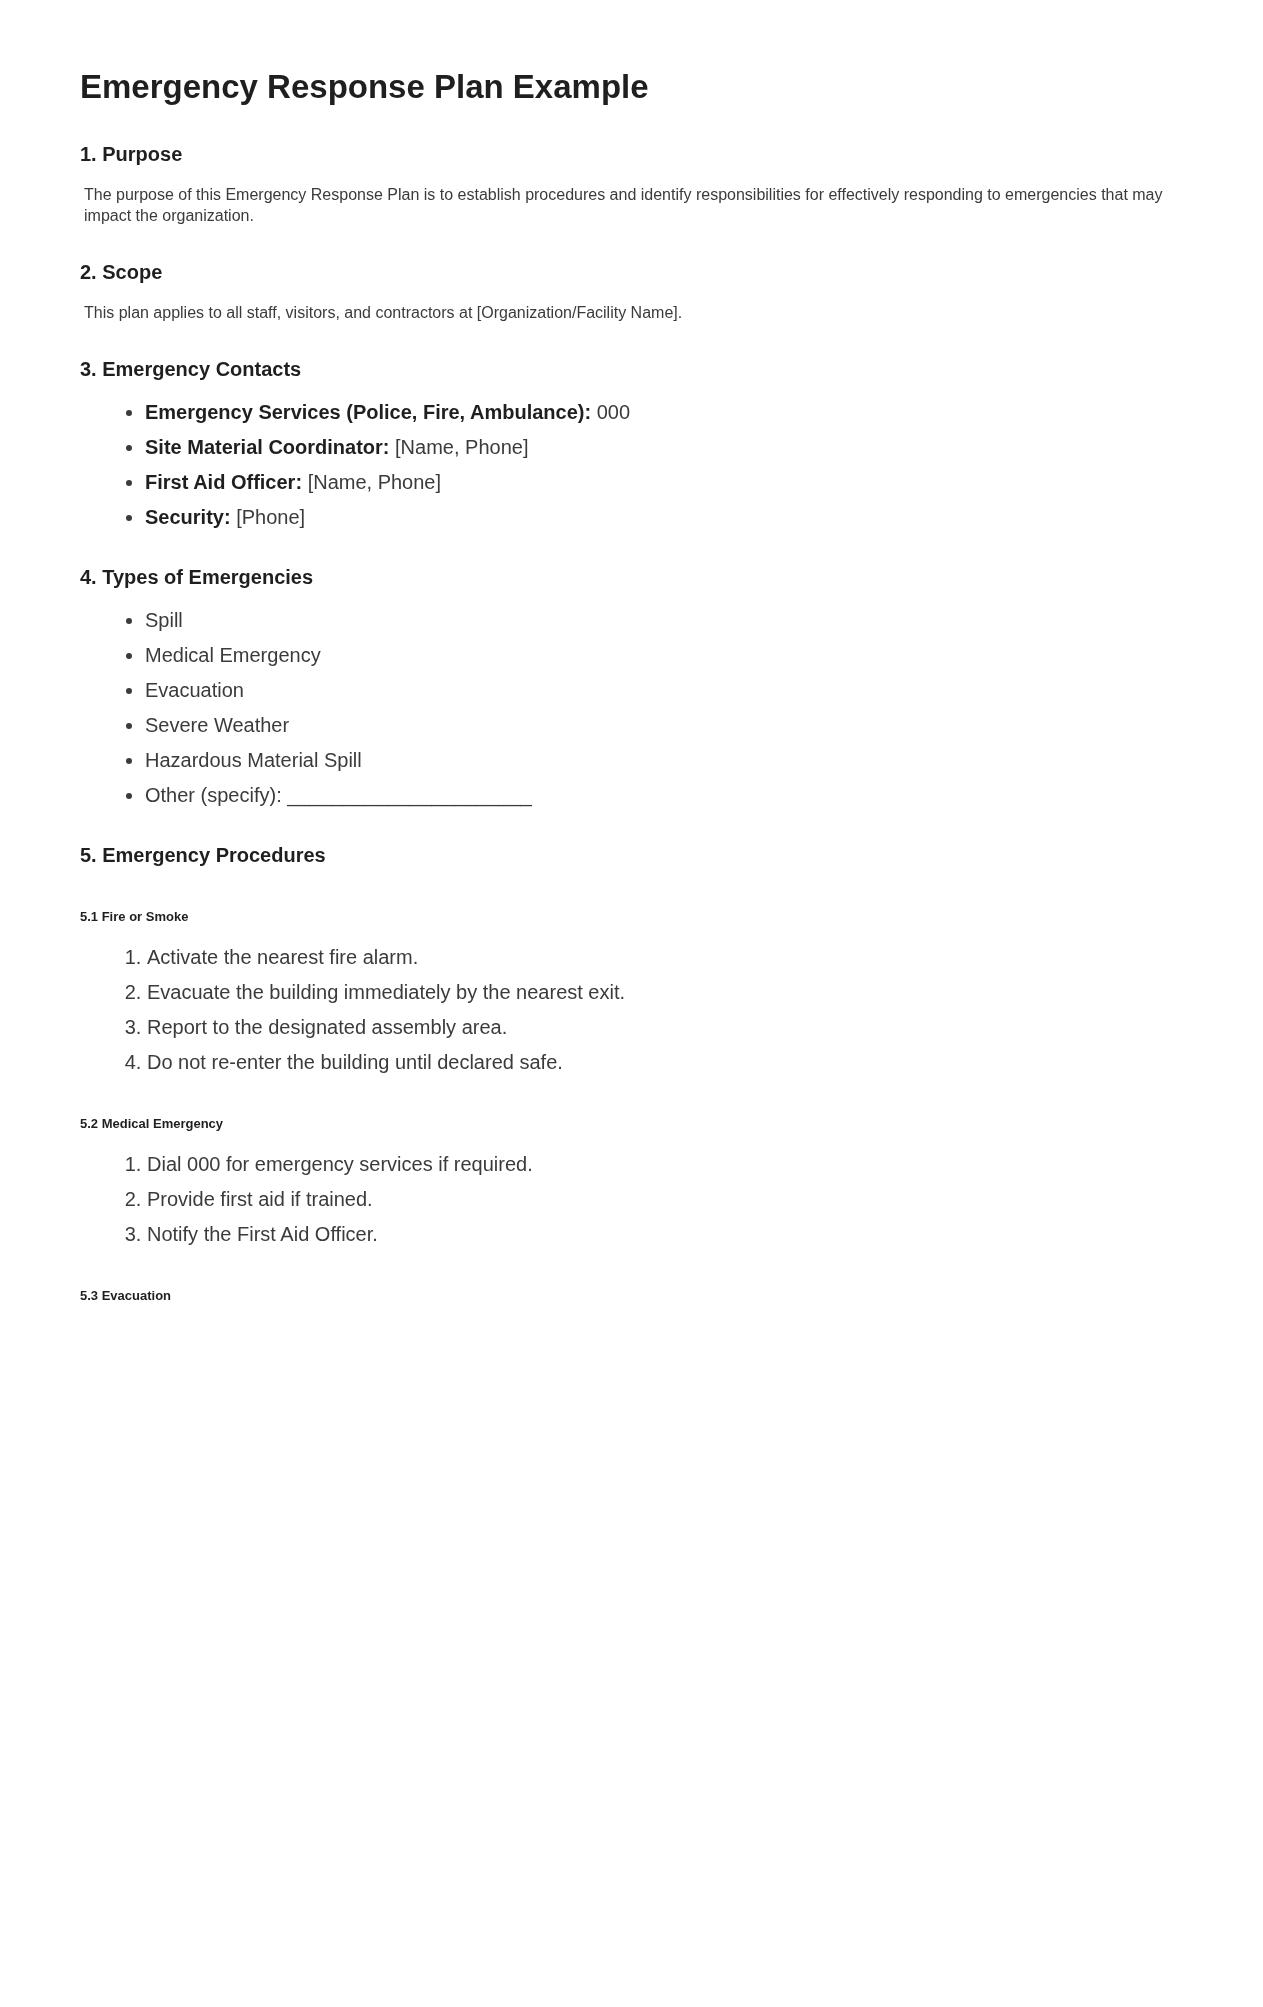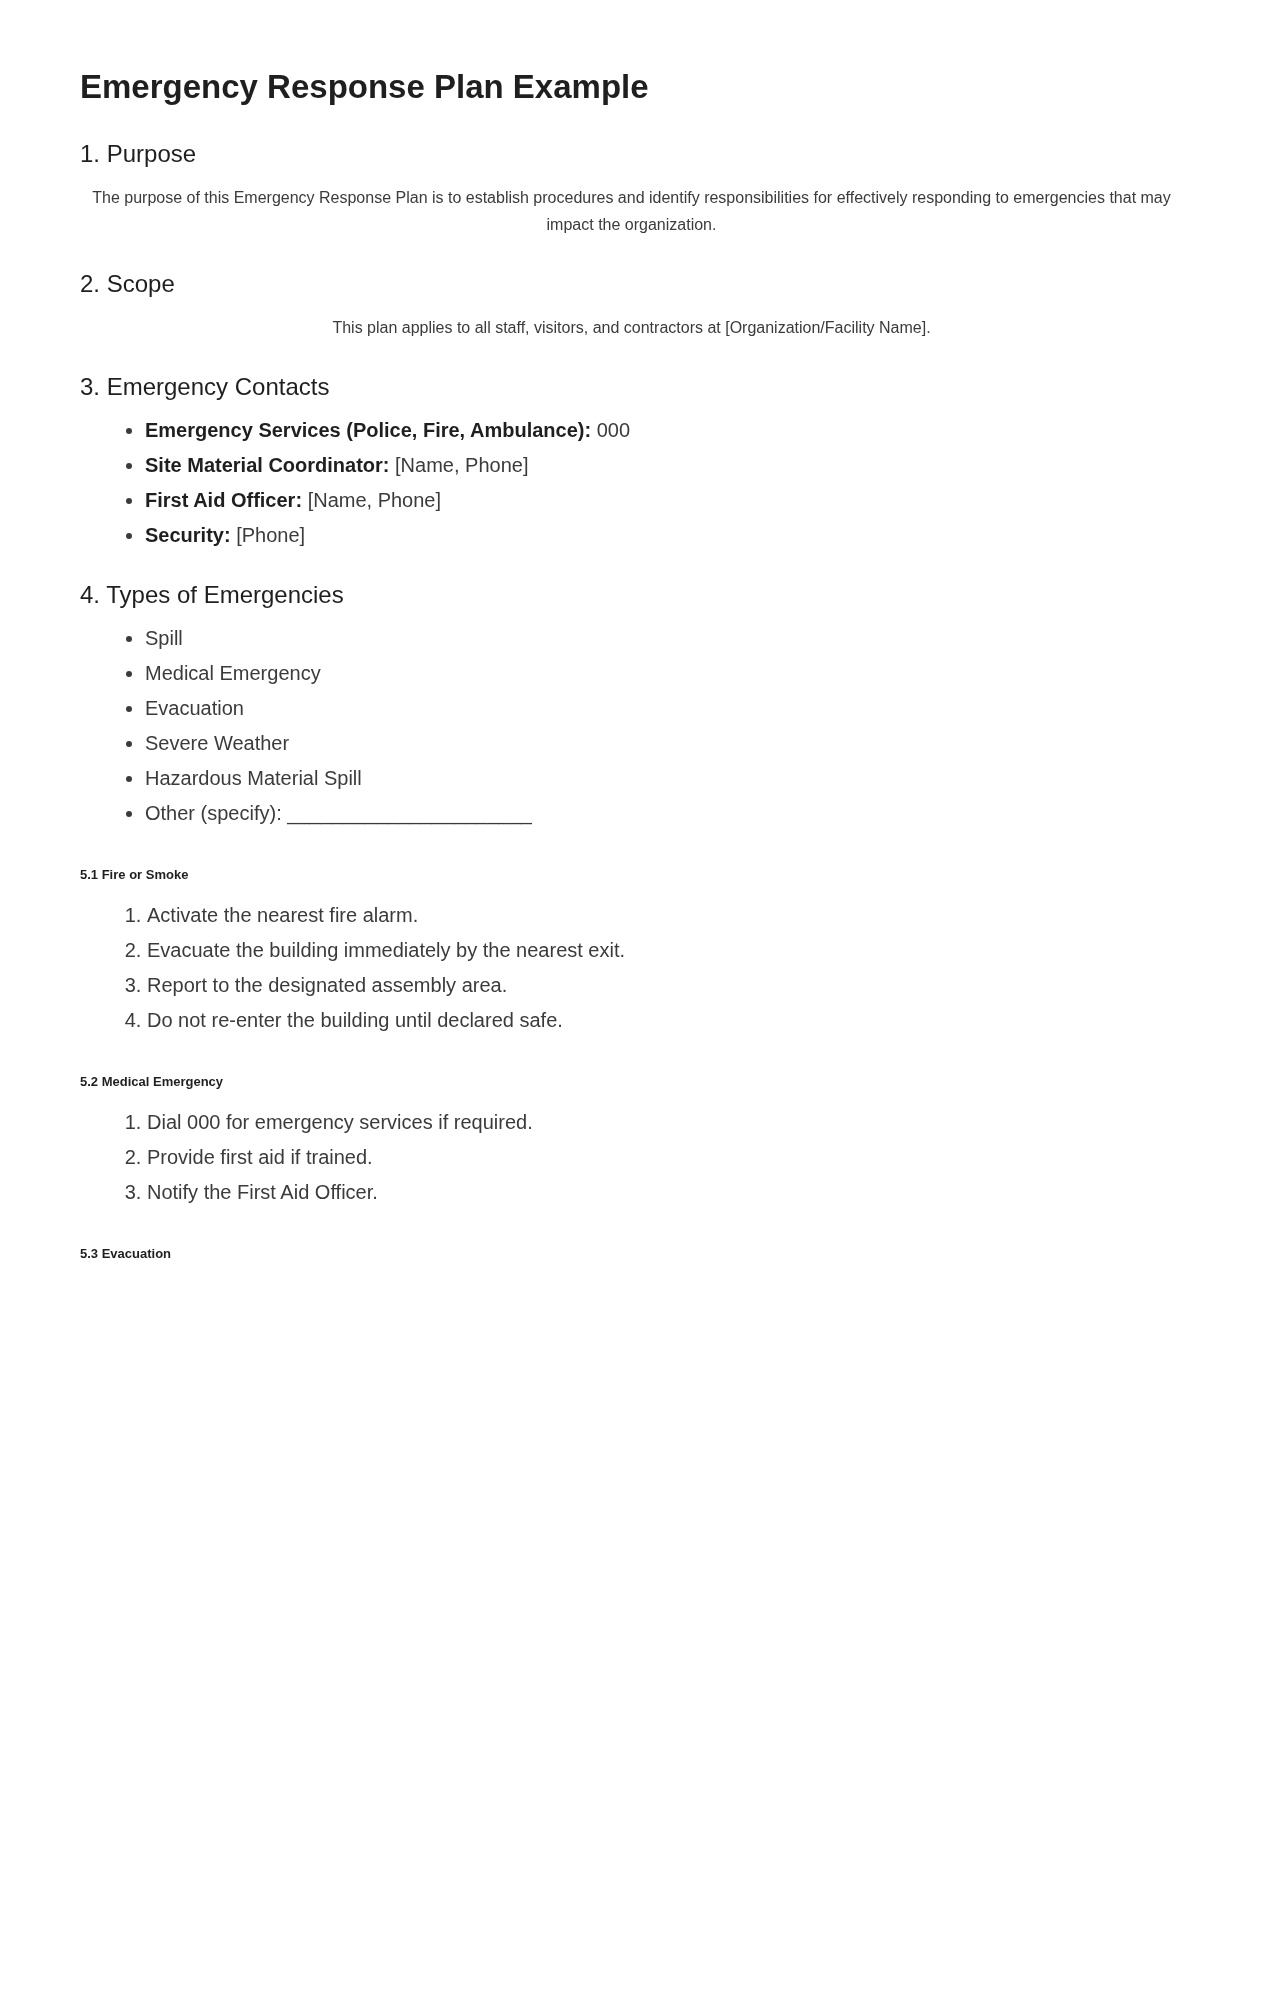--- a/index.html
+++ b/index.html
@@ -23,40 +23,39 @@
     background: #ffffff;
   }
   h1 {
     font-size: 33px;
     line-height: 42px;
     font-weight: 700;
     color: #1f1f1f;
     margin: 0;
   }
   h2 {
-    font-size: 24px;
+    font-size: 20px;
     line-height: 28px;
-    font-weight: 400;
+    font-weight: 700;
     color: #1f1f1f;
     margin: 32px 0 16px 0;
   }
   h3 {
     font-size: 13px;
     line-height: 23px;
     font-weight: 700;
     color: #1f1f1f;
     margin: 36px 0 16px 0;
   }
   p {
     font-size: 16px;
-    line-height: 27px;
+    line-height: 21px;
     margin: 4px;
     max-width: 1103px;
     color: #3b3b3b;
-    text-align: center;
   }
   ul, ol {
     margin: 0;
     font-size: 20px;
     line-height: 27px;
     color: #3b3b3b;
   }
   ul { padding: 0 0 0 65px; }
   ol { padding: 0 0 0 67px; }
   li { margin: 0; }
@@ -90,20 +89,21 @@
   <h2>4. Types of Emergencies</h2>
   <ul>
     <li>Spill</li>
     <li>Medical Emergency</li>
     <li>Evacuation</li>
     <li>Severe Weather</li>
     <li>Hazardous Material Spill</li>
     <li>Other (specify): ______________________</li>
   </ul>
 
+  <h2>5. Emergency Procedures</h2>
 
   <h3>5.1 Fire or Smoke</h3>
   <ol>
     <li>Activate the nearest fire alarm.</li>
     <li>Evacuate the building immediately by the nearest exit.</li>
     <li>Report to the designated assembly area.</li>
     <li>Do not re-enter the building until declared safe.</li>
   </ol>
 
   <h3>5.2 Medical Emergency</h3>

